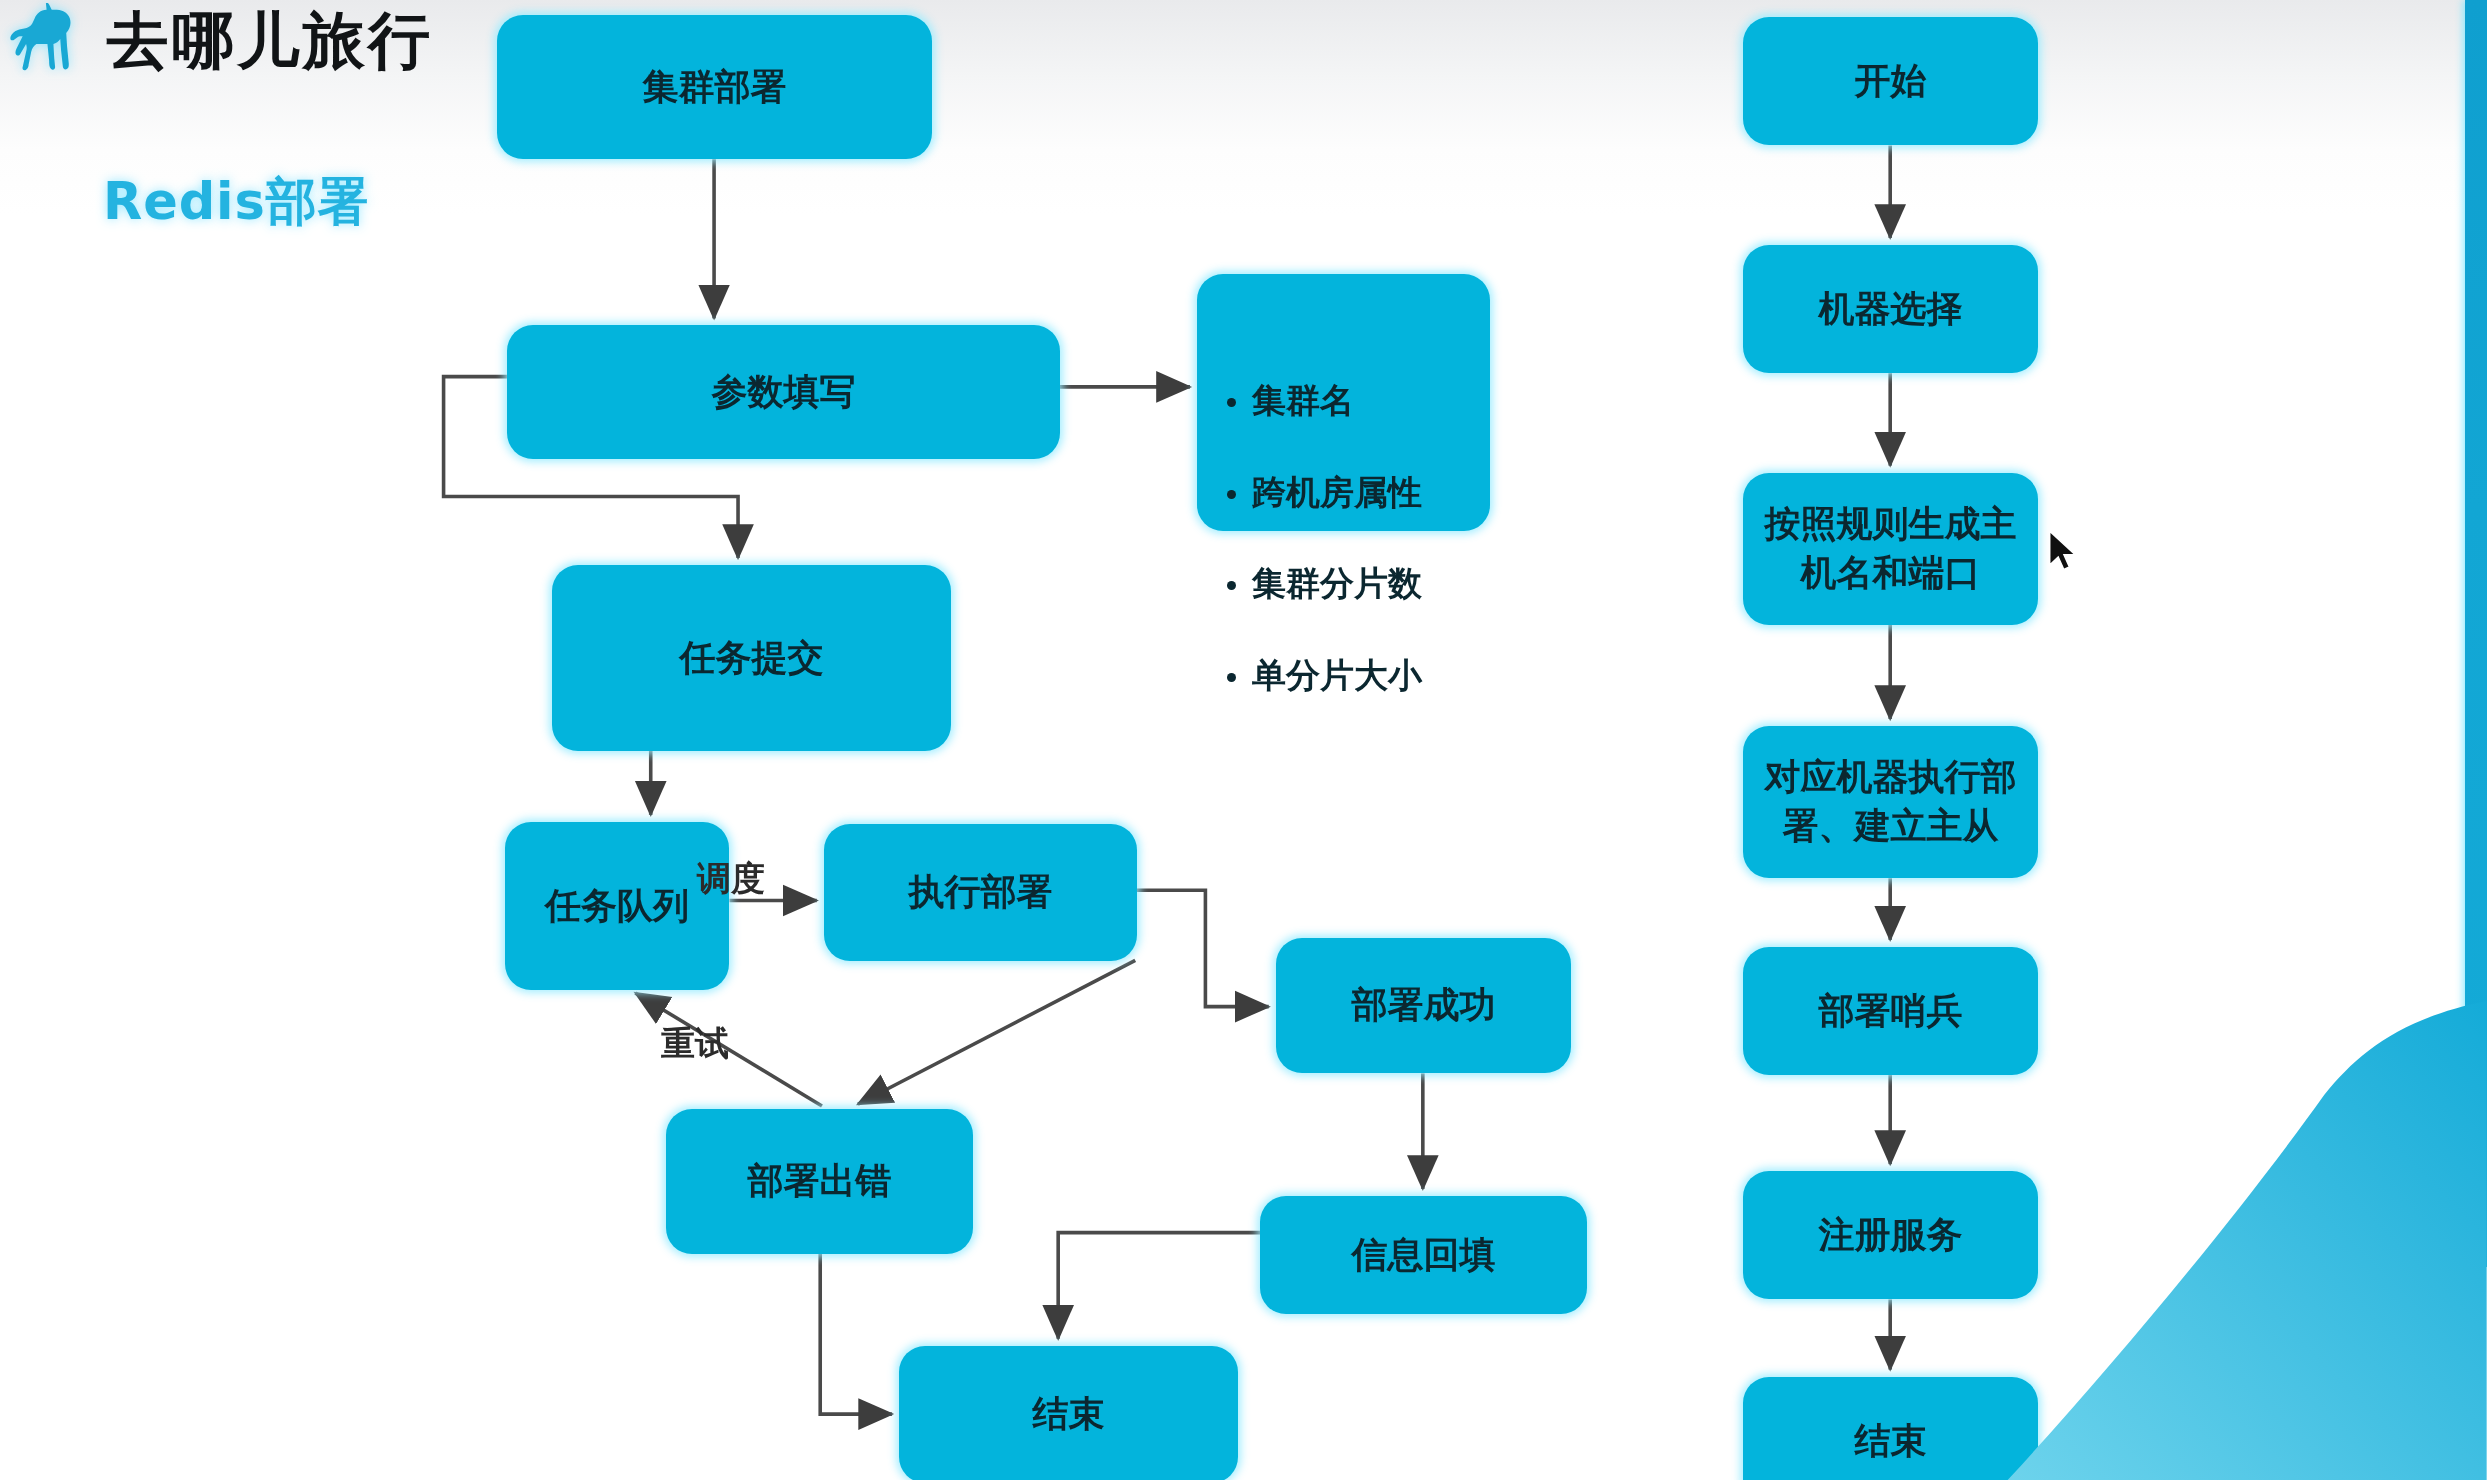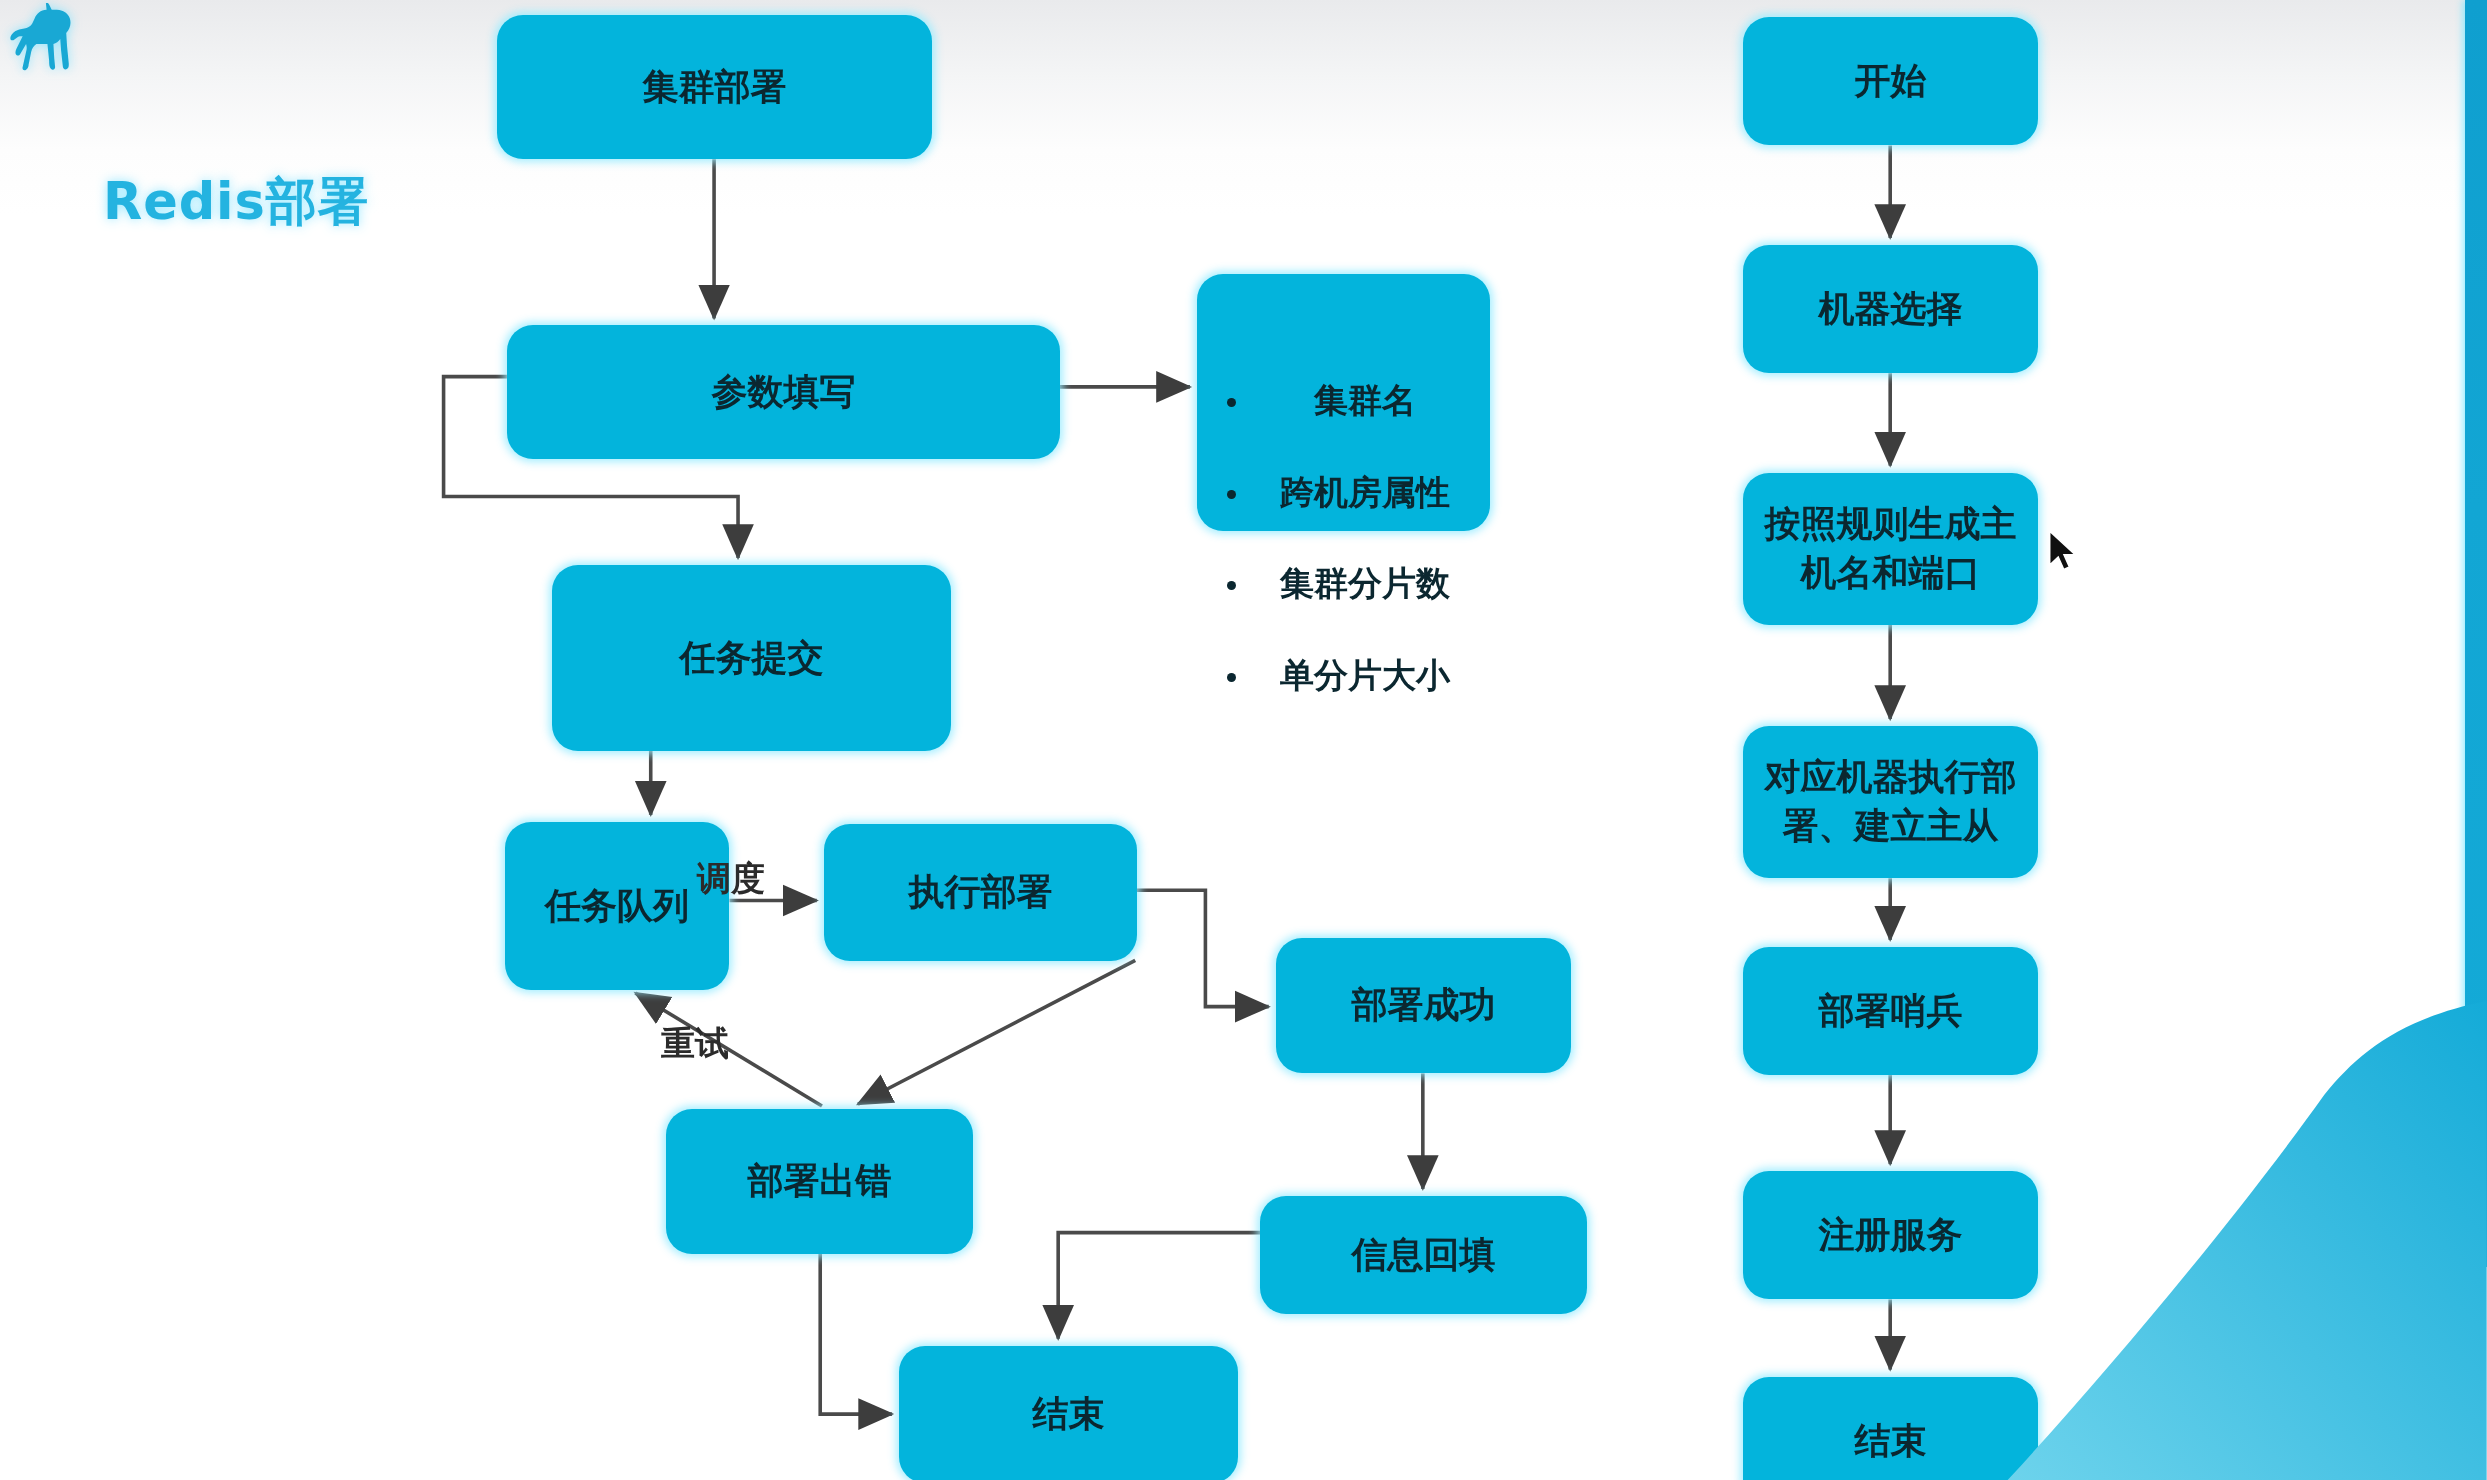--- a/index.html
+++ b/index.html
@@ -52,21 +52,21 @@
     font-size:36px;
     line-height:1.35;
     text-align:center;
     box-shadow:0 0 8.6px 2.6px rgba(150,235,255,.85);
     box-sizing:border-box;
     padding:3.4px 6.8px;
     white-space:pre-line;
     border-radius:26px;
   }
   .box.bullets{
-    display:block;text-align:center;padding:15.4px 12px 12px 22px;font-size:34px;line-height:1.30;
+    display:block;text-align:left;padding:15.4px 12px 12px 22px;font-size:34px;line-height:1.30;
   }
   .box.bullets ul{margin:0;padding:0 0 0 33px;list-style:disc;}
   .box.bullets li{margin:0 0 3.4px 0;padding:0;}
   .box.bullets li::marker{font-size:29px;color:#0b2730;}
   
   .elabel{
     position:absolute;
     font-family:"DejaVu Sans","Liberation Sans",sans-serif;
     font-size:34px;font-weight:600;color:#2b2b2b;
     white-space:nowrap;
@@ -117,20 +117,21 @@
       <path d="M2208,1026 L2208,1098"></path>
       <path d="M2208,1256 L2208,1360"></path>
       <path d="M2208,1518 L2208,1600"></path>
     </g>
   </svg>
 
   <div class="brand">
     <svg class="camel" viewBox="0 0 100 96">
       <path fill="#19a8d4" d="M46 8c-7 0-12 5-14 10-2 4-3 8-7 10-3 2-7 2-11 3-3 1-6 2-8 5-2 2-3 5-2 7 1 1 3 1 4 0l4-3c2-1 4-1 6-1l-7 14c-1 2-2 5-1 7 1 2 4 2 5 0l7-12c1 3 1 6 0 9l-4 18c-1 3 2 5 4 3 2-1 3-4 3-6l3-15c1-4 3-7 6-9h13l2 20c0 3 0 7 2 9 2 2 5 1 5-2l-1-10-1-17c3-1 6-3 8-6l1 14 2 18c0 3 3 5 5 3 2-1 2-4 2-6l-2-20-1-16c3-3 5-8 5-12 0-7-4-12-10-14-4-1-8-1-12-1-2-4-3-8-7-10z"></path>
     </svg>
+    <div class="brand-name">去哪儿旅行</div>
   </div>
 
   <div class="slide-title">Redis部署</div>
 
   <div class="box" style="left:497px;top:15.4px;width:435px;height:144px;">集群部署</div>
 
   <div class="box" style="left:507px;top:325px;width:553px;height:134px;">参数填写</div>
 
   <div class="box bullets" style="left:1197px;top:274px;width:293px;height:257px;">
     <ul>

